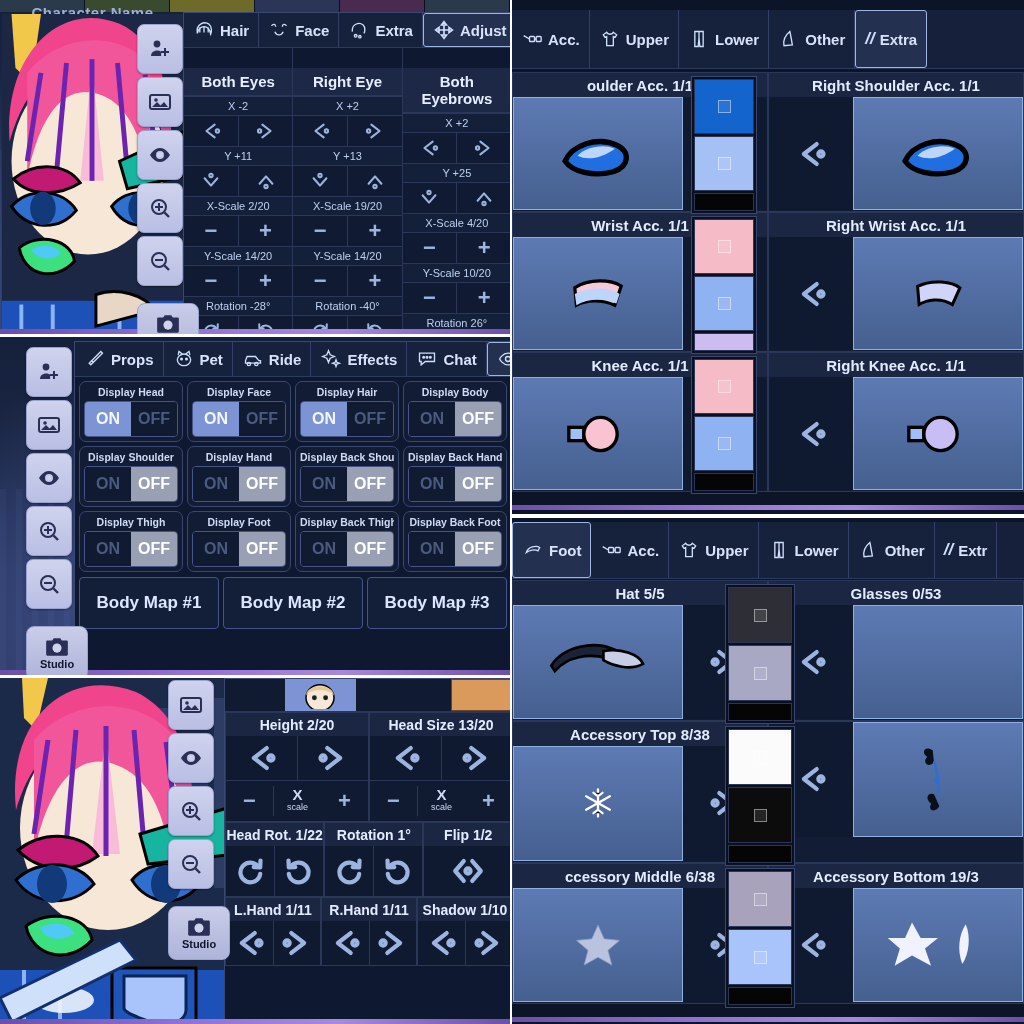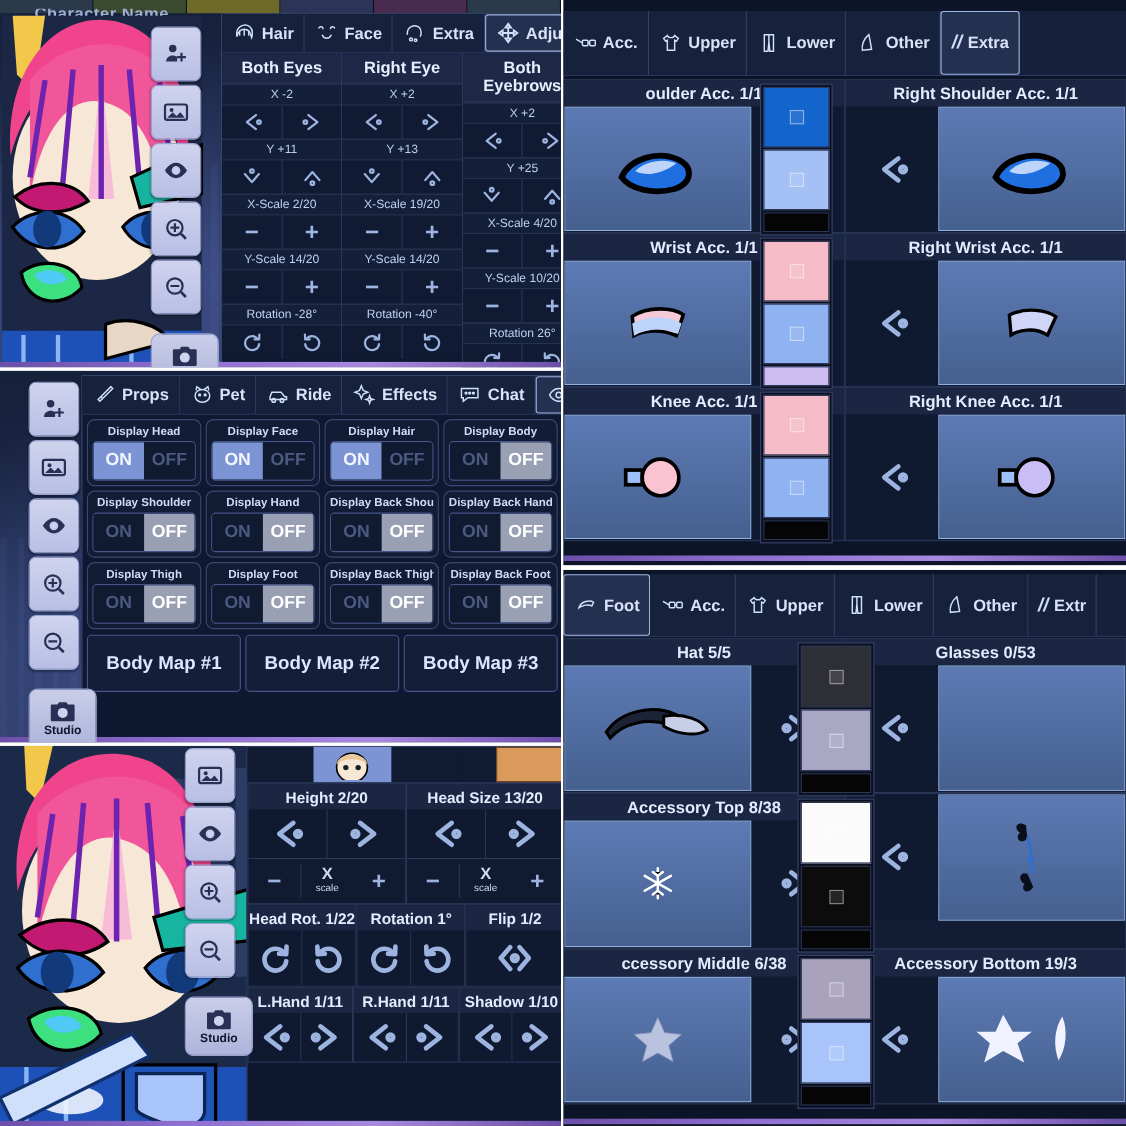--- a/index.html
+++ b/index.html
@@ -40,21 +40,21 @@
     border-right:1px solid #33406a;background:#16213c;white-space:nowrap;}
   .tab.sel{background:#24304f;border:1px solid #9fb6e4;border-radius:3px;}
   .tab svg{width:22px;height:20px;stroke:#cfe0fb;fill:none;stroke-width:1.6;}
   .tab .glyph{font-size:17px;color:#cfe0fb;font-style:italic;font-weight:bold;}
 
   
   .adjgrid{display:flex;}
   .adjcol{flex:1;border-right:1px solid #2b3758;}
   .adjcol:last-child{border-right:none;}
   .adjhead{text-align:center;color:#e6eeff;font-size:15px;font-weight:bold;
-    padding:5px 0;background:#1c2845;border-bottom:1px solid #2b3758;}
+    padding:5px 0;background:#1c2845;border-bottom:1px solid #2b3758;margin-top:20px;}
   .adjval{text-align:center;color:#bcd0f0;font-size:11px;padding:3px 0;
     background:#14203a;border-bottom:1px solid #2b3758;border-top:1px solid #2b3758;}
   .adjrow{display:flex;background:#101b33;}
   .adjbtn{flex:1;height:30px;display:flex;align-items:center;justify-content:center;
     border-right:1px solid #2b3758;}
   .adjbtn:last-child{border-right:none;}
   .adjbtn svg{width:22px;height:22px;stroke:#9db4e0;fill:none;stroke-width:2.2;
     stroke-linecap:round;stroke-linejoin:round;}
   .adjbtn .pm{color:#9db4e0;font-size:22px;font-weight:bold;line-height:1;}
 
@@ -232,21 +232,21 @@
         </div>
       <div class="studio">
         <svg viewBox="0 0 24 20">
             <path d="M9 2h6l1.4 2H21a1 1 0 011 1v12a1 1 0 01-1 1H3a1 1 0 01-1-1V5a1 1 0 011-1h4.6z"></path>
             <circle cx="12" cy="11" r="4.2" fill="#cfd3ee"></circle>
           </svg>
         <span>Studio</span>
       </div>
     </div>
 
-    <div style="position:absolute;left:201px;top:12px;width:327px;height:318px;background:#0e1830;border:1px solid #3a4770">
+    <div style="position:absolute;left:183px;top:12px;width:327px;height:318px;background:#0e1830;border:1px solid #3a4770">
       <div class="tabs" id="tl-tabs" style="height:34px">
           <div class="tab">
             <span style="display: flex;">
               <svg viewBox="0 0 24 24">
                 <path d="M4 16 C2 5 12 1 18 5 C22 8 21 15 20 17 C19 11 17 8 12 8 C7 8 5 12 4 16Z"></path>
                 <path d="M7 9v6M12 8v7M17 9v6"></path>
               </svg>
             </span>
             <span>Hair</span>
           </div>

